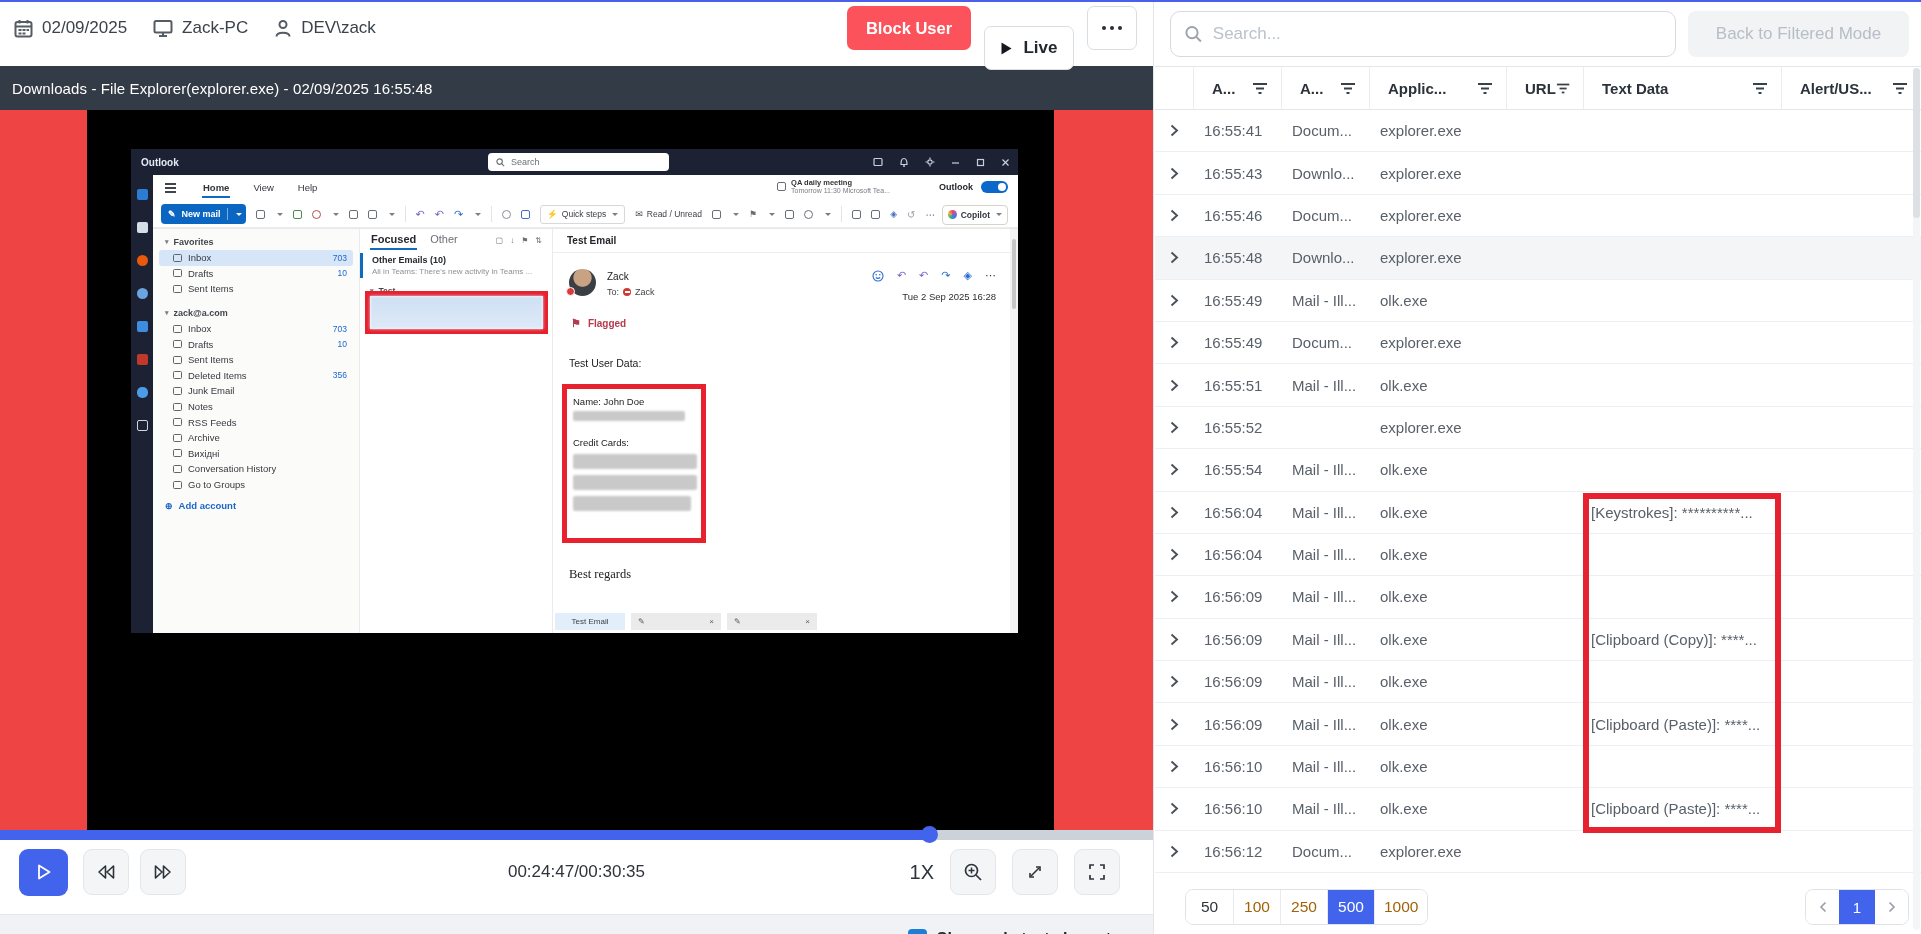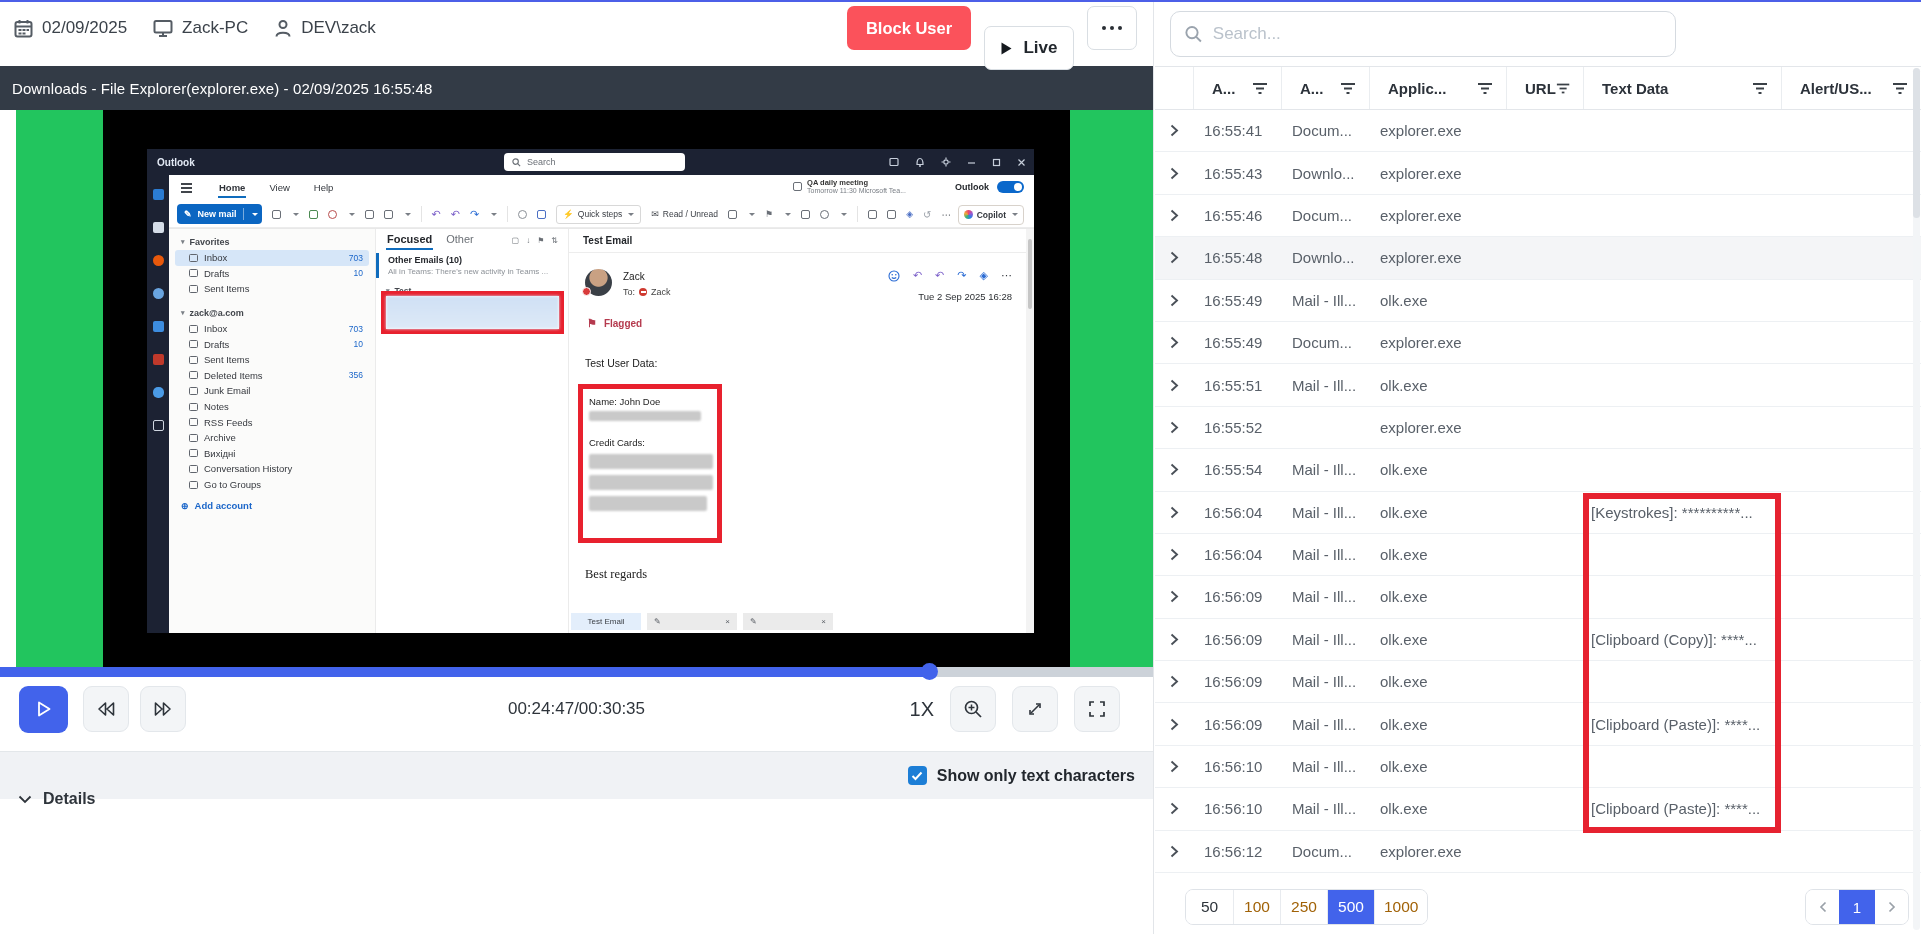--- a/index.html
+++ b/index.html
@@ -14,21 +14,21 @@
   .meta-item { display:flex; gap:9px; align-items:center; }
   .actions { margin-left:auto; display:flex; gap:13px; align-items:center; }
   .btn-danger { width:124px; height:44px; border:none; border-radius:7px; background:#fb525b; color:#fff; font-weight:700; font-size:16.5px; font-family:inherit; cursor:pointer; }
   .btn-ghost { height:44px; border:1px solid #d9dee3; border-radius:7px; background:#fff; display:flex; align-items:center; justify-content:center; font-size:17px; color:#22272d; font-family:inherit; cursor:pointer; }
   .btn-live { width:90px; gap:10px; font-weight:700;margin-top:40px; }
   .btn-more { width:50px; gap:4px; }
   .dot3 { width:4px; height:4px; border-radius:50%; background:#2a2f35; }
 
   .vtitle { height:44px; background:#333b46; color:#fff; font-size:15px; display:flex; align-items:center; padding:0 12px; letter-spacing:.1px; }
 
-  .stage { position:relative; height:557px; background:#22c55e;margin-left:16px; }
+  .stage { position:relative; height:720px; background:#ef4444; }
   .letterbox { position:absolute; left:87px; top:0; bottom:0; width:967px; background:#000; }
 
   
   .seek { position:relative; height:10px; background:#ccd2d9; }
   .seek-fill { height:100%; background:#4263eb; }
   .seek-knob { position:absolute; top:-4px; width:17px; height:17px; border-radius:50%; background:#4263eb; }
 
   .controls { height:64px; display:flex; align-items:center; padding:0 33px 0 19px; position:relative; }
   .pbtn { width:49px; height:47px; border:none; border-radius:9px; background:#4263eb; display:flex; align-items:center; justify-content:center; cursor:pointer; }
   .ctl { width:46px; height:46px; background:#f3f5f7; border:1px solid #e3e7eb; border-radius:9px; display:flex; align-items:center; justify-content:center; cursor:pointer; }
@@ -565,20 +565,21 @@
 
 <div class="rp">
   <div class="rp-top">
     <div class="search">
       <svg width="20" height="20" viewBox="0 0 20 20">
           <circle cx="8.5" cy="8.5" r="6" fill="none" stroke="#9aa3ad" stroke-width="2"></circle>
           <line x1="13" y1="13" x2="18" y2="18" stroke="#9aa3ad" stroke-width="2"></line>
         </svg>
       <input type="text" placeholder="Search..." style="">
     </div>
+    <button class="backbtn">Back to Filtered Mode</button>
   </div>
 
   <div class="tgrid thead">
     <div></div>
   <div class="th">
         <span>A...</span>
         <svg width="16" height="13" viewBox="0 0 16 13">
           <line x1="1" y1="2" x2="15" y2="2" stroke="#3a4047" stroke-width="2"></line>
           <line x1="4" y1="6.5" x2="12" y2="6.5" stroke="#3a4047" stroke-width="2"></line>
           <line x1="6.5" y1="11" x2="9.5" y2="11" stroke="#3a4047" stroke-width="2"></line>

